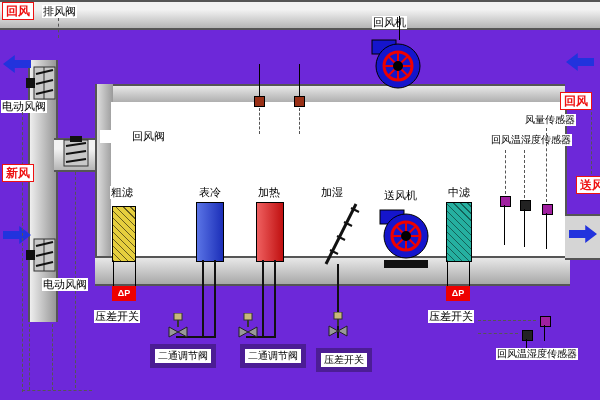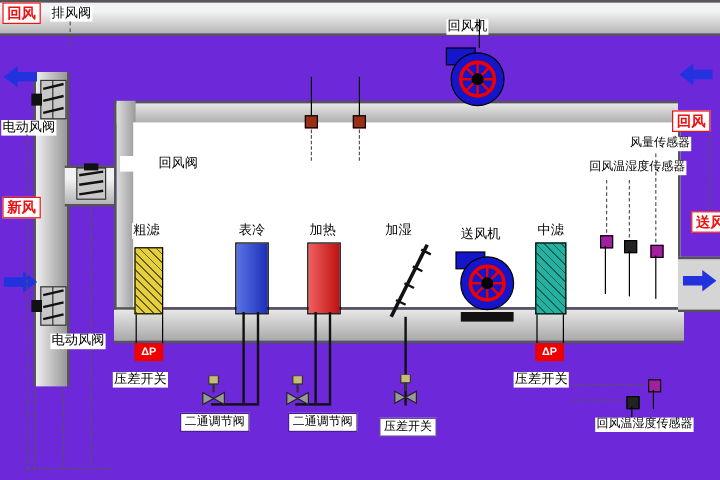--- a/index.html
+++ b/index.html
@@ -5,21 +5,21 @@
   html,body{margin:0;padding:0;background:#fff;}
   #canvas{
     position:relative;width:600px;height:400px;overflow:hidden;background:#6d28d9;
     font-family:"Liberation Sans","DejaVu Sans",sans-serif;color:#000;
   }
   .abs{position:absolute;}
   .lbl{font-size:11px;line-height:1.15;white-space:nowrap;background:#fff;padding:0 1px;}
   .lbl.small{font-size:10px;}
   .redbox{font-size:12px;font-weight:bold;color:#e11;border:1px solid #e11;background:#fff;
           padding:0 3px;line-height:16px;white-space:nowrap;}
-  .boxed{font-size:10px;border:1px solid #4c1d95;background:#fff;padding:1px 3px;line-height:12px;white-space:nowrap;}
+  .boxed{font-size:10px;border:5px solid #4c1d95;background:#fff;padding:1px 3px;line-height:12px;white-space:nowrap;}
   .duct-h{background:linear-gradient(#f2f2f2 0 30%,#b5b5b5);border-top:2px solid #555;border-bottom:2px solid #555;}
   .duct-v{background:linear-gradient(90deg,#eee,#979797);border-left:2px solid #555;border-right:2px solid #555;}
   .strip{background:linear-gradient(#e8e8e8,#a8a8a8);border-top:2px solid #555;border-bottom:2px solid #555;}
   .vline{width:0;border-left:1px solid #000;}
   .pipe{width:0;border-left:2px solid #111;}
   .pipe-h{height:0;border-top:2px solid #111;}
   .dash-v{width:0;border-left:1px dashed #555;}
   .dash-h{height:0;border-top:1px dashed #555;}
   .sensor{width:9px;height:9px;border:1px solid #000;}
   .arr{background:#2233dd;width:28px;height:18px;}

